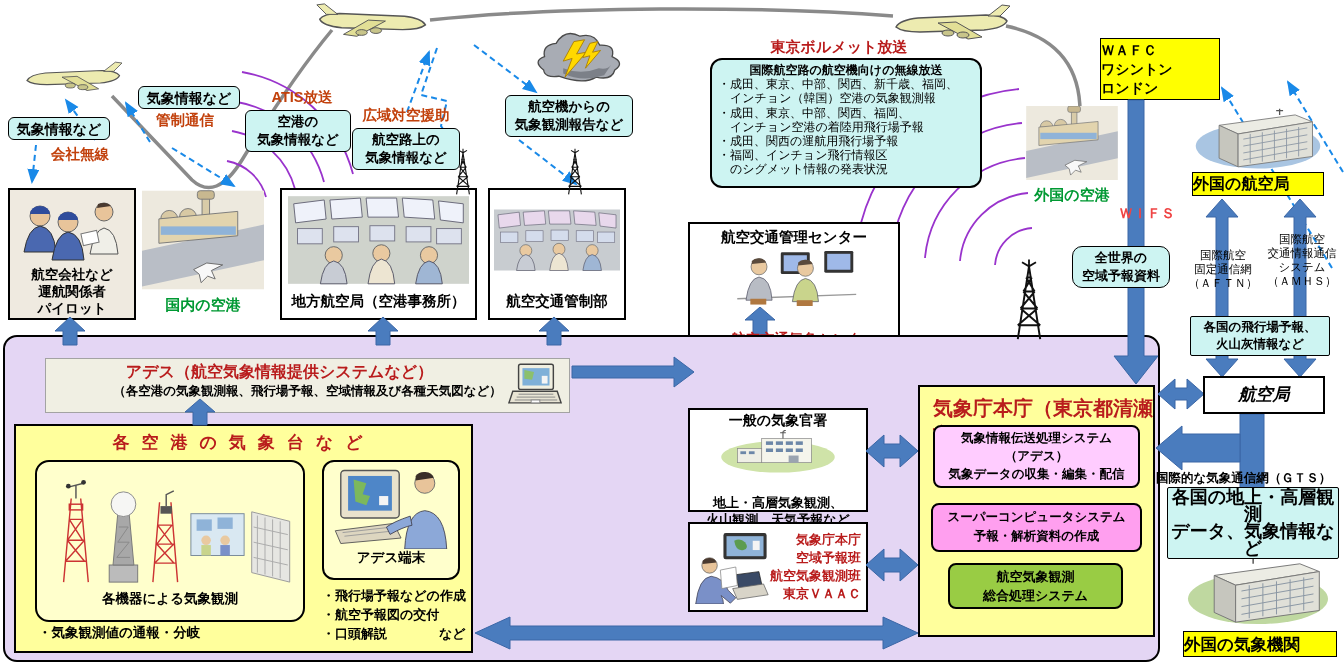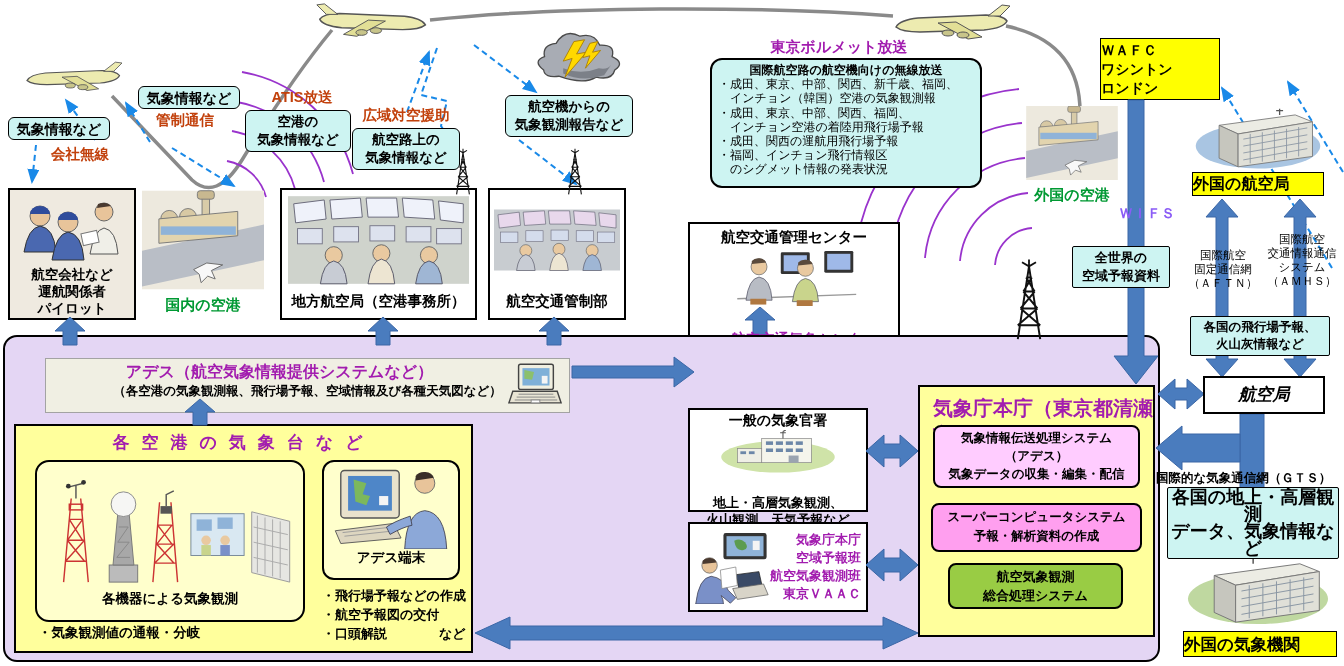--- a/index.html
+++ b/index.html
@@ -3,21 +3,21 @@
 <meta charset="utf-8">
 <style>
   html,body{margin:0;padding:0;background:#fff;font-family:"Liberation Sans","DejaVu Sans",sans-serif;}
   #canvas{position:relative;width:1344px;height:666px;background:#ffffff;overflow:hidden;}
   .abs{position:absolute;}
   .b{font-weight:bold;}
   .ml{white-space:pre-line;}
   .ctr{text-align:center;}
   .cyan{background:#CDF4F2;border:1.5px solid #000;border-radius:6px;text-align:center;font-weight:bold;color:#000;}
   .linkblue{color:#c2410c;font-weight:bold;}
-  .tblue{color:#a21caf;font-weight:bold;}
+  .tblue{color:#b91c1c;font-weight:bold;}
   .green{color:#009933;font-weight:bold;}
   .wbox{background:#fff;border:2px solid #000;font-style:italic;}
   .ylabel{background:#FFFF00;border:1.5px solid #000;font-weight:bold;text-align:left;color:#000000;}
   .ybig{background:#FFFF9C;border:2.5px solid #000;}
   .cream{background:#FFFFCC;border:2px solid #000;border-radius:14px;}
   svg.ill{display:block;}
 </style>
 </head>
 <body>
 
@@ -411,22 +411,22 @@
       <path d="M1158,394 L1175,379 L1175,388 L1187,388 L1187,379 L1204,394 L1187,409 L1187,400 L1175,400 L1175,409 Z"></path>
       <path d="M866,451 L884,435 L884,444 L900,444 L900,435 L918,451 L900,467 L900,458 L884,458 L884,467 Z"></path>
       <path d="M866,565 L884,549 L884,558 L900,558 L900,549 L918,565 L900,581 L900,572 L884,572 L884,581 Z"></path>
       <path d="M475,633 L510,617 L510,626 L883,626 L883,617 L918,633 L883,649 L883,640 L510,640 L510,649 Z"></path>
       <rect x="1240" y="414" width="24" height="118"></rect>
       <polygon points="1226,530 1278,530 1252,558"></polygon>
       <path d="M1240,434 L1240,462 L1182,462 L1182,470 L1156,448 L1182,426 L1182,434 Z"></path>
     </g>
   </svg>
 
-  <div class="abs b" style="left:1092px;top:205px;width:110px;font-size:14px;text-align:center;color:#8b5cf6">ＷＩＦＳ</div>
-  <div class="abs cyan ml" style="left:1072px;top:246px;width:96px;font-size:13px;line-height:18px;padding:2px 0;border-radius:2px">全世界の
+  <div class="abs b" style="left:1092px;top:205px;width:110px;font-size:14px;text-align:center;color:#ef4444">ＷＩＦＳ</div>
+  <div class="abs cyan ml" style="left:1072px;top:246px;width:96px;font-size:13px;line-height:18px;padding:2px 0;border-radius:10px">全世界の
 空域予報資料</div>
   <div class="abs ctr ml" style="left:1184px;top:248px;width:78px;font-size:11.5px;line-height:14px;color:#000">国際航空
 固定通信網
 （ＡＦＴＮ）</div>
   <div class="abs ctr ml" style="left:1260px;top:232px;width:84px;font-size:11.5px;line-height:14px;color:#000">国際航空
 交通情報通信
 システム
 （ＡＭＨＳ）</div>
   <div class="abs cyan ml" style="left:1190px;top:316px;width:138px;font-size:12.5px;line-height:17px;padding:2px 0;border-radius:2px">各国の飛行場予報、
 火山灰情報など</div>

